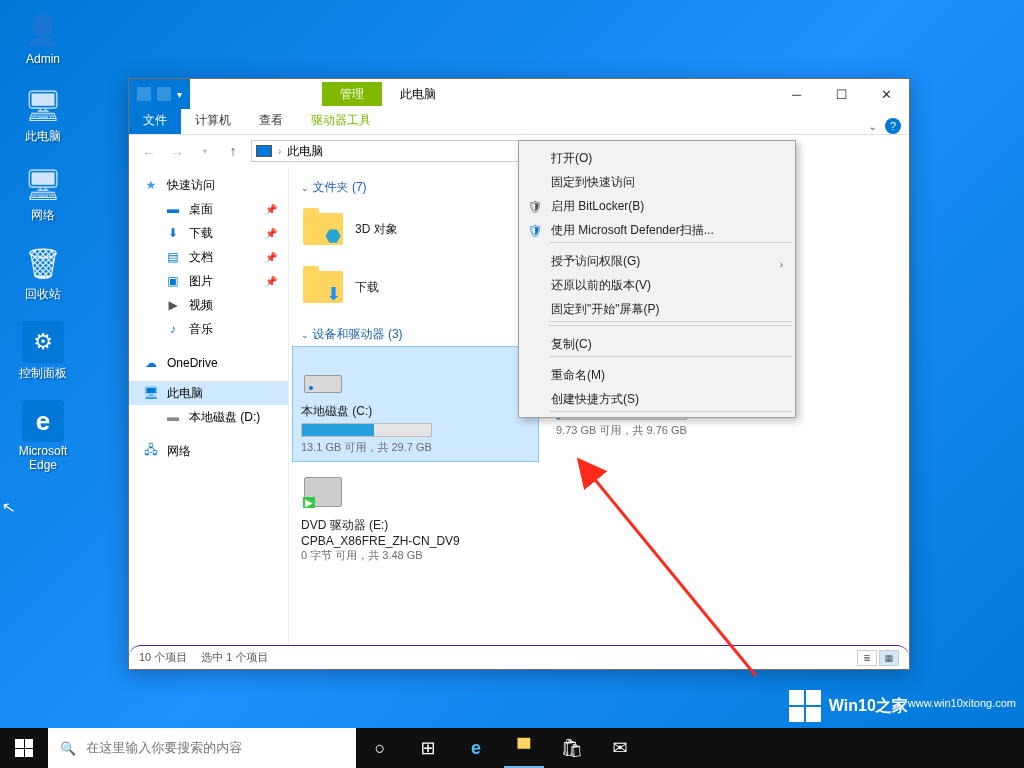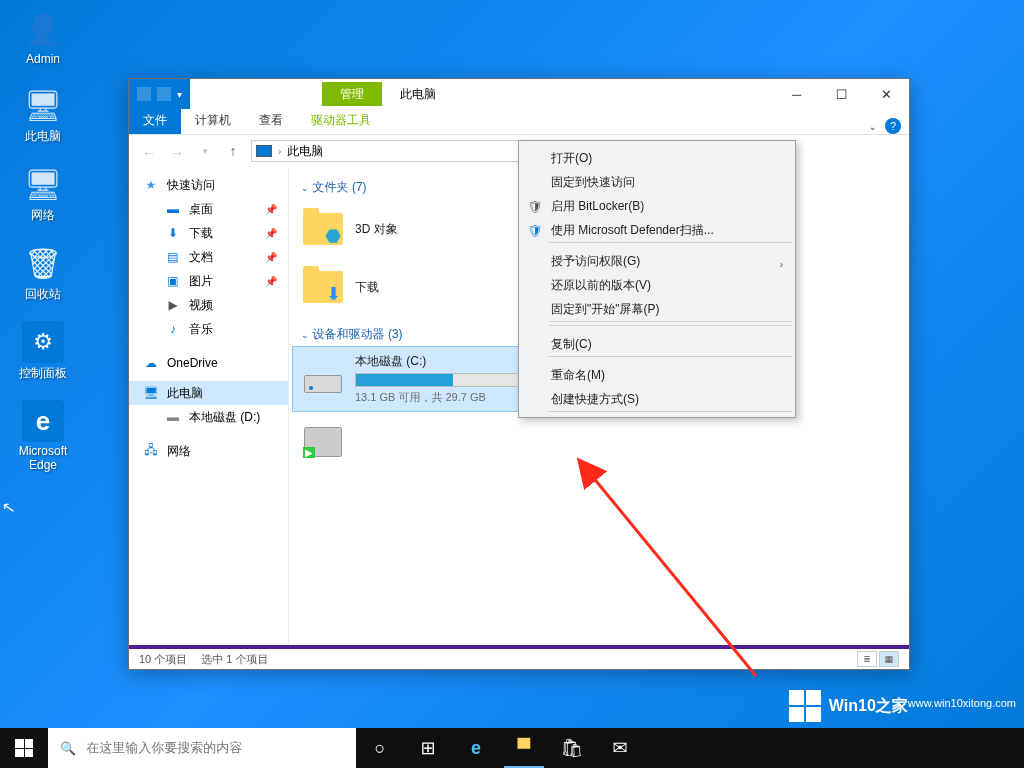--- a/index.html
+++ b/index.html
@@ -49,34 +49,34 @@
 .group-hdr { color: #1a5fb4; font-size: 12px; padding: 4px 8px; display:flex; align-items:center; gap:4px; }
 .group-hdr .chev { font-size: 9px; }
 .tiles { display:flex; flex-wrap:wrap; }
 .tile { width: 245px; height: 58px; display:flex; align-items:center; padding:4px 8px; gap:10px; }
 .tile .ficon { width:44px; height:44px; display:flex; align-items:center; justify-content:center; position:relative; }
 .folder-shape { width:40px; height:32px; background:#ffd55f; border-radius:2px; position:relative; }
 .folder-shape::before { content:''; position:absolute; top:-5px; left:0; width:16px; height:6px; background:#ffd55f; border-radius:2px 2px 0 0; }
 .folder-overlay { position:absolute; bottom:4px; right:4px; font-size:18px; }
 .tile .label { font-size:12px; color:#222; }
 
-.drive-tile { width: 245px; display:flex; align-items:flex-start; padding:6px 8px; gap:10px; }
+.drive-tile { width: 245px; display:flex; align-items:flex-start; padding:6px 8px; gap:10px;flex-direction:column; }
 .drive-tile.selected { background:#cde8ff; outline:1px solid #8cc8f7; }
 .drive-ico { width:44px; height:40px; display:flex; align-items:flex-end; justify-content:center; }
 .drive-shape { width:38px; height:18px; background:#d9d9d9; border:1px solid #999; border-radius:2px; position:relative; }
 .drive-shape::after { content:''; position:absolute; bottom:2px; left:4px; width:4px; height:4px; background:#0078d7; border-radius:50%; }
 .drive-info { flex:1; }
 .drive-info .name { font-size:12px; color:#222; }
 .drive-info .bar { height:14px; background:#e5e5e5; border:1px solid #bbb; margin:3px 0; position:relative; }
 .drive-info .bar .fill { height:100%; background:#26a0da; }
 .drive-info .stat { font-size:11px; color:#6d6d6d; }
 .dvd-ico { width:38px; height:30px; background:#ccc; border:1px solid #999; border-radius:2px; position:relative; }
 .dvd-ico::after { content:'▶'; position:absolute; bottom:-2px; left:-2px; color:#fff; background:#2ecc40; font-size:10px; padding:0 2px; }
 
-.statusbar { height: 24px; border-top:4px solid #4c1d95; display:flex; align-items:center; padding:0 10px; font-size:11px; color:#555; gap:14px; }
+.statusbar { height: 24px; border-top:1px solid #4c1d95; display:flex; align-items:center; padding:0 10px; font-size:11px; color:#555; gap:14px;border-radius:12px; }
 .statusbar .views { margin-left:auto; display:flex; gap:2px; }
 .statusbar .views div { width:20px; height:16px; border:1px solid #ccc; display:flex; align-items:center; justify-content:center; font-size:9px; }
 
 
 .ctx { position:absolute; left:518px; top:140px; width:278px; background:#f2f2f2; border:1px solid #a0a0a0; box-shadow:3px 3px 8px rgba(0,0,0,.25); padding:2px; z-index:50; }
 .ctx .ci { height:24px; display:flex; align-items:flex-end; padding:0 10px 0 30px; font-size:12px; color:#222; position:relative; }
 .ctx .ci .ico { position:absolute; left:6px; width:16px; height:16px; display:flex; align-items:center; justify-content:center; font-size:12px; }
 .ctx .ci .arrow { margin-left:auto; font-size:10px; color:#555; }
 .ctx .sep { height:1px; background:#d0d0d0; margin:3px 1px 3px 28px; }
 
@@ -290,20 +290,25 @@
             <div class="bar">
                 <div class="fill" style="width:2%"></div>
               </div>
             <div class="stat">9.73 GB 可用，共 9.76 GB</div>
           </div>
         </div>
         <div class="drive-tile">
           <div class="drive-ico">
               <div class="dvd-ico"></div>
             </div>
+          <div class="drive-info">
+            <div class="name">DVD 驱动器 (E:)</div>
+            <div class="name" style="color:#222">CPBA_X86FRE_ZH-CN_DV9</div>
+            <div class="stat">0 字节 可用，共 3.48 GB</div>
+          </div>
         </div>
       </div>
     </div>
   </div>
 
   <div class="statusbar">
     <span>10 个项目</span>
     <span>选中 1 个项目</span>
     <div class="views">
       <div>≣</div>

